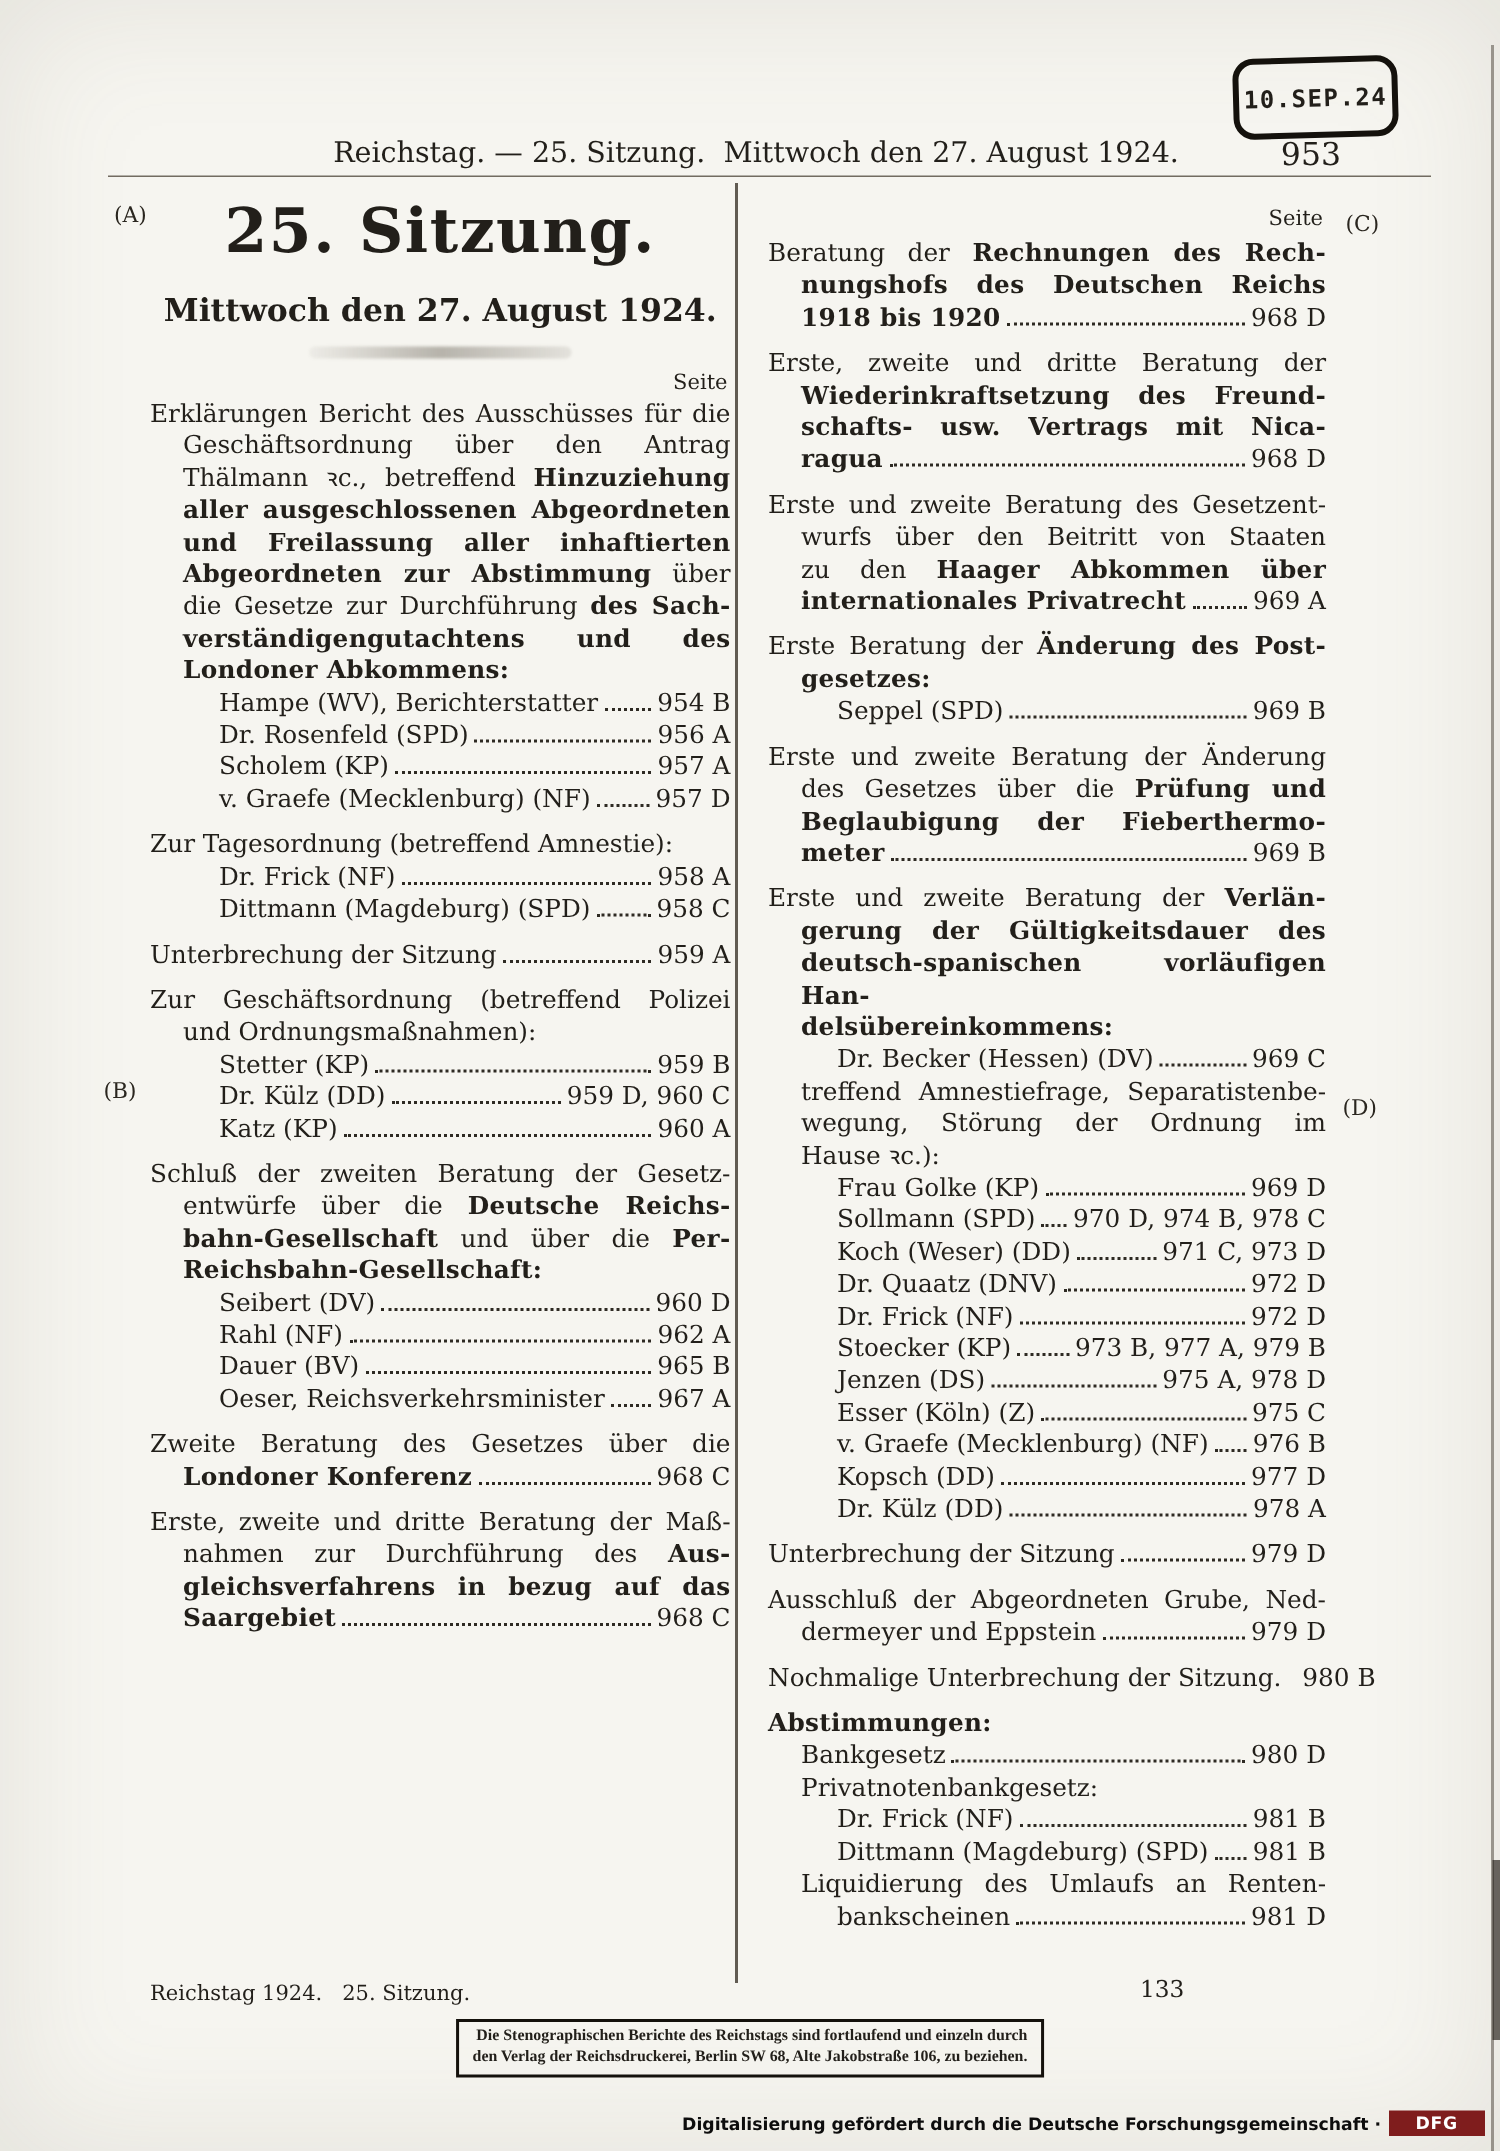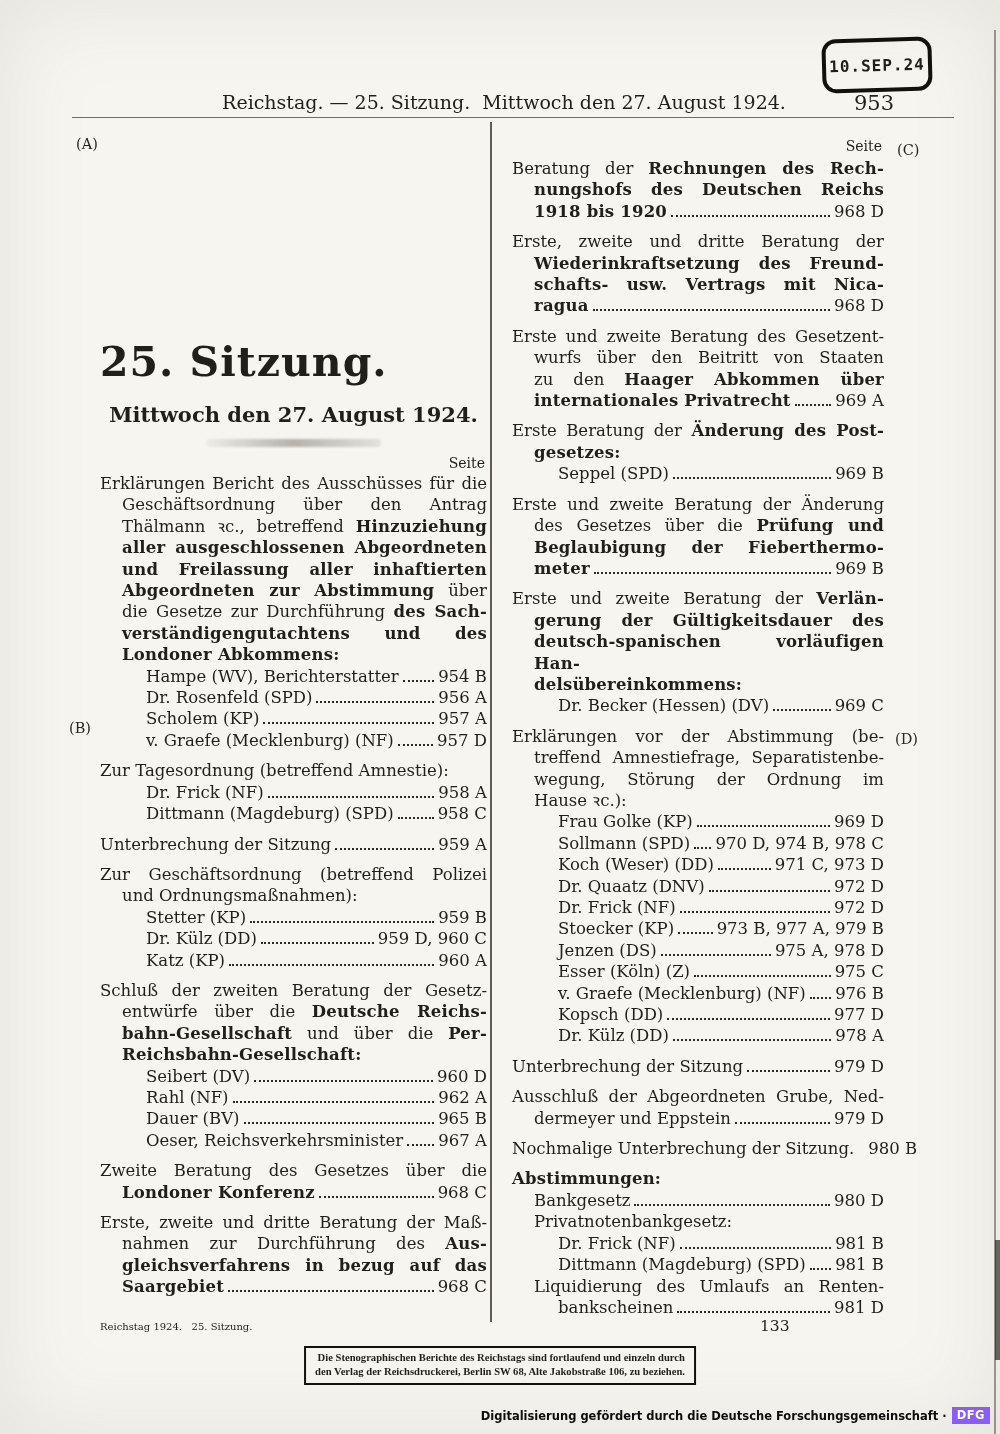--- a/index.html
+++ b/index.html
@@ -21,21 +21,21 @@
 
   .mark{position:absolute;font-size:14.5px;color:#2a261f;}
   .mark-a{top:136px;left:76px;} .mark-b{top:720px;left:69px;}
   .mark-c{top:142px;left:897px;} .mark-d{top:731px;left:895px;}
 
   .divider{position:absolute;left:490px;top:122px;height:1200px;width:1.6px;background:rgba(60,53,43,.8);}
 
   .col-left{position:absolute;left:100px;top:130px;width:387px;}
   .col-right{position:absolute;left:512px;top:138px;width:372px;}
 
-  .session-title{margin-top:208px;text-align:left;font-size:41px;font-weight:bold;letter-spacing:1px;}
+  .session-title{text-align:center;font-size:41px;font-weight:bold;letter-spacing:1px;}
   .session-date{margin-top:16px;text-align:center;font-size:21px;font-weight:bold;}
   .smudge{height:8px;width:175px;margin:12px auto 0;border-radius:4px;
           background:linear-gradient(90deg,rgba(95,88,76,.05),rgba(95,88,76,.42),rgba(95,88,76,.12));
           filter:blur(1px);}
   .seite-label{text-align:right;font-size:14px;margin-top:8px;padding-right:2px;}
   .seite-row{text-align:right;font-size:14px;padding-right:2px;}
   .toc{margin-top:2px;}
   .col-right .toc{margin-top:4px;}
 
   .row{font-size:16.5px;line-height:21.4px;}
@@ -43,29 +43,29 @@
   .row.i1{padding-left:22px;}
   .row.i2{padding-left:46px;}
   .row.just{text-align:justify;text-align-last:justify;}
   .row.leader{display:flex;align-items:baseline;text-align:right;}
   .row.leader .txt{white-space:nowrap;}
   .row b{font-weight:bold;letter-spacing:.2px;}
   .dots{flex:1 1 auto;min-width:6px;border-bottom:2.2px dotted #2e2a23;margin:0 4px 4px 4px;}
   .dots.nodots{border-bottom:none;}
   .pg{white-space:nowrap;}
 
-  .footer-sig{position:absolute;top:1321px;left:100px;font-size:10px;}
+  .footer-sig{position:absolute;top:1321px;left:100px;font-size:14px;}
   .sheet-num{position:absolute;top:1317px;left:760px;font-size:15.5px;}
   .notice-box{position:absolute;top:1346px;left:50%;transform:translateX(-50%);
               border:2.5px solid #14110c;padding:3px 9px;text-align:right;
               font-family:"Liberation Serif",serif;font-size:10.6px;font-weight:bold;
               line-height:1.35;white-space:nowrap;}
   .dfg-row{position:absolute;right:10px;top:1407px;display:flex;align-items:center;gap:5px;
            font-family:"DejaVu Sans",sans-serif;font-size:11.5px;font-weight:bold;color:#0d0d0d;}
-  .dfg-logo{background:#8b5cf6;color:#fff;padding:1px 5px 2px;font-size:11.5px;letter-spacing:.5px;}
+  .dfg-logo{background:#7f1d1d;color:#fff;padding:1px 18px 2px;font-size:11.5px;letter-spacing:.5px;}
 </style>
 </head>
 <body>
 
 <div class="page">
   <div class="stamp">
     <span>10.SEP.24</span>
   </div>
 
   <div class="running-head">Reichstag. — 25. Sitzung.&nbsp; Mittwoch den 27. August 1924.</div>
@@ -231,21 +231,20 @@
         </div>
         <div class="row i0 gap just"><span class="txt"><span>Erste und zweite Beratung der </span><b>Verlän-</b></span></div>
         <div class="row i1 just"><span class="txt"><b>gerung der Gültigkeitsdauer des</b></span></div>
         <div class="row i1 just"><span class="txt"><b>deutsch-spanischen vorläufigen Han-</b></span></div>
         <div class="row i1"><span class="txt"><b>delsübereinkommens:</b></span></div>
         <div class="row i2 leader">
           <span class="txt"><span>Dr. Becker (Hessen) (DV)</span></span>
           <span class="dots"></span>
           <span class="pg">969 C</span>
         </div>
-        <div class="row i0 gap just"><span class="txt"><span>Erklärungen vor der Abstimmung (be-</span></span></div>
         <div class="row i1 just"><span class="txt"><span>treffend Amnestiefrage, Separatistenbe-</span></span></div>
         <div class="row i1 just"><span class="txt"><span>wegung, Störung der Ordnung im</span></span></div>
         <div class="row i1"><span class="txt"><span>Hause ꝛc.):</span></span></div>
         <div class="row i2 leader">
           <span class="txt"><span>Frau Golke (KP)</span></span>
           <span class="dots"></span>
           <span class="pg">969 D</span>
         </div>
         <div class="row i2 leader">
           <span class="txt"><span>Sollmann (SPD)</span></span>

